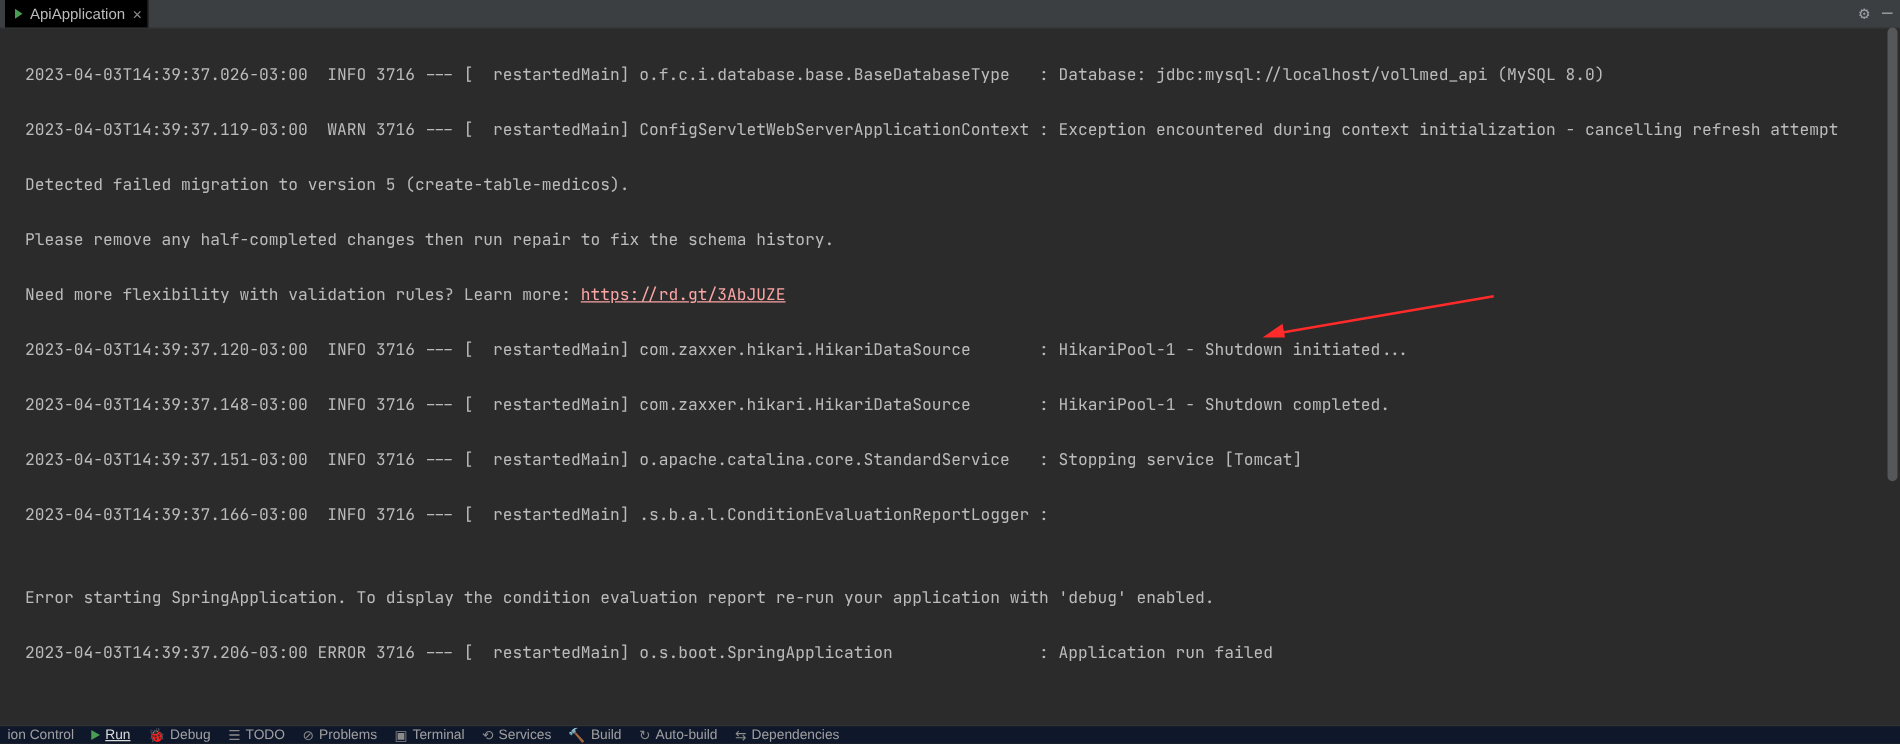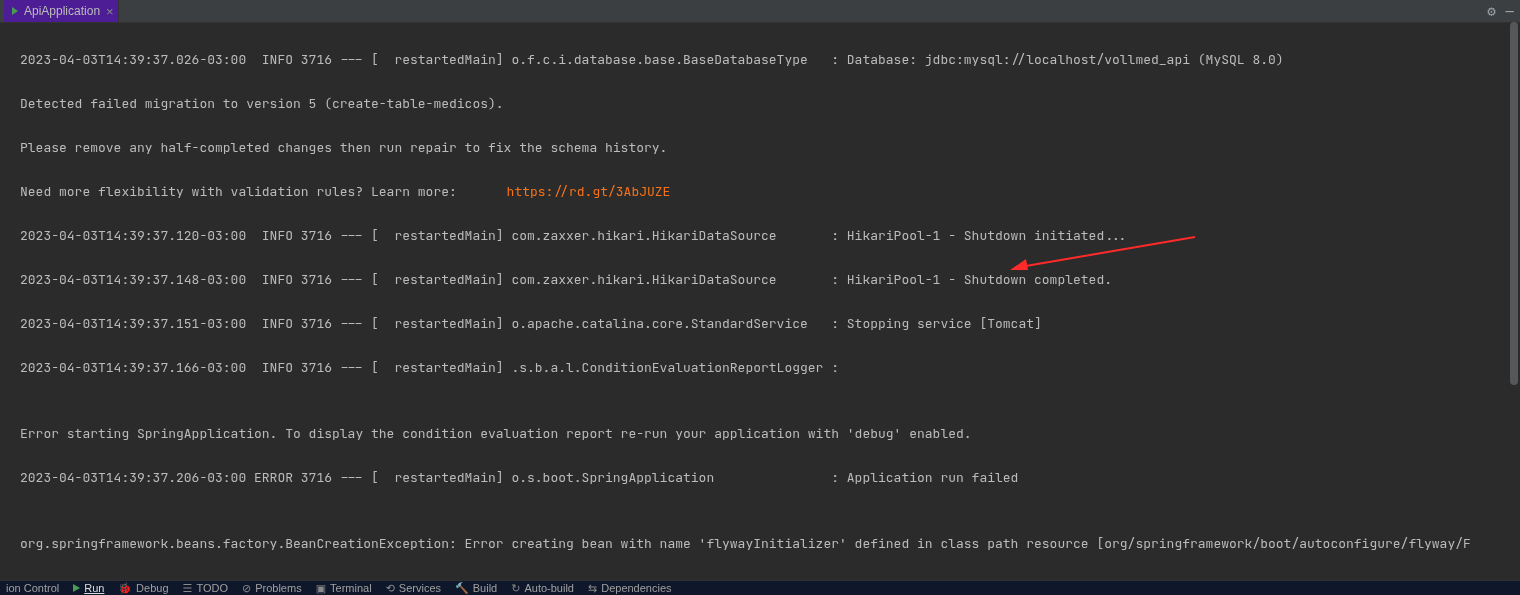--- a/index.html
+++ b/index.html
@@ -31,21 +31,21 @@
   .tabbar-left {
     display: flex;
     align-items: center;
     height: 100%;
   }
   .tab {
     display: flex;
     align-items: center;
     height: 100%;
     padding: 0 4px 0 8px;
-    background: #4c1d95;
+    background: #000000;
     color: #bbbbbb;
     font-family: -apple-system, "Segoe UI", sans-serif;
     font-size: 12px;
     gap: 6px;
     border-right: 1px solid #323232;
   }
   .tab .run-icon {
     width: 0;
     height: 0;
     border-left: 6px solid #499c54;
@@ -73,22 +73,22 @@
     overflow: hidden;
     padding: 4px 16px 0 20px;
     line-height: 22px;
     white-space: pre;
     position: relative;
   }
   .log-line {
     white-space: pre;
   }
   .link {
-    color: #f97316;
-    margin-left: 42px;
+    color: #fca5a5;
+    text-decoration: underline;
   }
   .arrow {
     position: absolute;
     pointer-events: none;
   }
   .scrollbar-v {
     position: absolute;
     right: 0;
     top: 22px;
     bottom: 14px;
@@ -152,20 +152,21 @@
       </div>
     </div>
     <div class="tabbar-right">
       <span class="gear-icon">⚙</span>
       <span class="minus-icon">—</span>
     </div>
   </div>
 
   <div class="console">
 <div class="log-line"><span>2023-04-03T14:39:37.026-03:00  INFO 3716 --- [  restartedMain] o.f.c.i.database.base.BaseDatabaseType   : Database: jdbc:mysql://localhost/vollmed_api (MySQL 8.0)</span></div>
+<div class="log-line"><span>2023-04-03T14:39:37.119-03:00  WARN 3716 --- [  restartedMain] ConfigServletWebServerApplicationContext : Exception encountered during context initialization - cancelling refresh attempt</span></div>
 <div class="log-line"><span>Detected failed migration to version 5 (create-table-medicos).</span></div>
 <div class="log-line"><span>Please remove any half-completed changes then run repair to fix the schema history.</span></div>
 <div class="log-line"><span>Need more flexibility with validation rules? Learn more: </span><a class="link">https://rd.gt/3AbJUZE</a></div>
 <div class="log-line"><span>2023-04-03T14:39:37.120-03:00  INFO 3716 --- [  restartedMain] com.zaxxer.hikari.HikariDataSource       : HikariPool-1 - Shutdown initiated...</span></div>
 <div class="log-line"><span>2023-04-03T14:39:37.148-03:00  INFO 3716 --- [  restartedMain] com.zaxxer.hikari.HikariDataSource       : HikariPool-1 - Shutdown completed.</span></div>
 <div class="log-line"><span>2023-04-03T14:39:37.151-03:00  INFO 3716 --- [  restartedMain] o.apache.catalina.core.StandardService   : Stopping service [Tomcat]</span></div>
 <div class="log-line"><span>2023-04-03T14:39:37.166-03:00  INFO 3716 --- [  restartedMain] .s.b.a.l.ConditionEvaluationReportLogger : </span></div>
 <div class="log-line"><span></span></div>
 <div class="log-line"><span>Error starting SpringApplication. To display the condition evaluation report re-run your application with 'debug' enabled.</span></div>
 <div class="log-line"><span>2023-04-03T14:39:37.206-03:00 ERROR 3716 --- [  restartedMain] o.s.boot.SpringApplication               : Application run failed</span></div>

